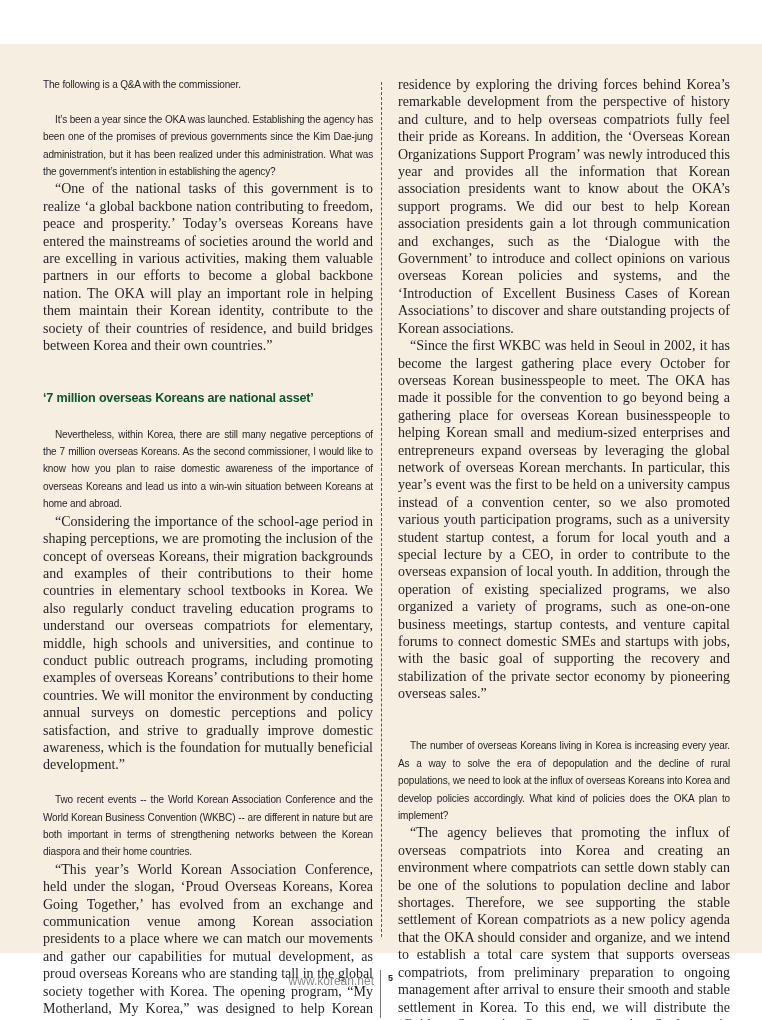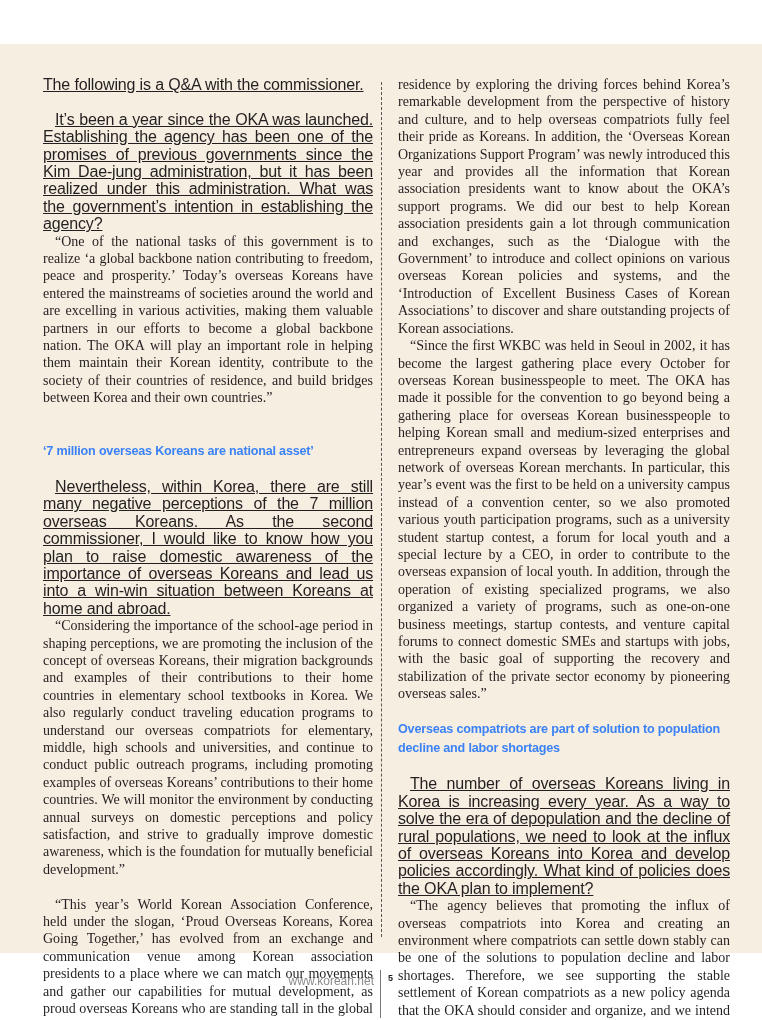--- a/index.html
+++ b/index.html
@@ -12,28 +12,28 @@
     position: absolute; top: 76px; width: 330px;
     font-size: 10.6px; line-height: 17.4px; color: #231f20;
     text-align: justify;
   }
   .col.left { left: 43px; }
   .col.right { left: 398px; width: 332px; }
   .divider {
     position: absolute; left: 381px; top: 82px; height: 855px; width: 0;
     border-left: 1.2px dashed #555;
   }
-  .sans { font-family: "Liberation Sans", sans-serif; font-size: 16px; letter-spacing: -0.15px; text-decoration: underline; }
+  .sans { font-family: "Liberation Sans", sans-serif; font-size: 10px; letter-spacing: -0.15px; }
   .serif { font-family: "Liberation Serif", serif; font-size: 14px; }
   p { margin: 0; }
   .indent { text-indent: 12px; }
   .gap { height: 17.4px; }
   .gap2 { height: 34.8px; }
   h3 {
-    margin: 0; color: #3b82f6;
+    margin: 0; color: #14532d;
     font-family: "Liberation Sans", sans-serif; font-weight: bold;
     font-size: 12.6px; line-height: 19px; text-align: left; letter-spacing: -0.2px;
   }
   .footer-url {
     position: absolute; right: 388px; top: 974px;
     font-family: "Liberation Sans", sans-serif; font-size: 12px; color: #8a8a8a;
   }
   .footer-rule {
     position: absolute; left: 380px; top: 970px; width: 1px; height: 48px; background: #777;
   }
@@ -51,30 +51,30 @@
   <p class="sans">The following is a Q&amp;A with the commissioner.</p>
   <div class="gap"></div>
   <p class="sans indent">It’s been a year since the OKA was launched. Establishing the agency has been one of the promises of previous governments since the Kim Dae-jung administration, but it has been realized under this administration. What was the government’s intention in establishing the agency?</p>
   <p class="serif indent">“One of the national tasks of this government is to realize ‘a global backbone nation contributing to freedom, peace and prosperity.’ Today’s overseas Koreans have entered the mainstreams of societies around the world and are excelling in various activities, making them valuable partners in our efforts to become a global backbone nation. The OKA will play an important role in helping them maintain their Korean identity, contribute to the society of their countries of residence, and build bridges between Korea and their own countries.”</p>
   <div class="gap2"></div>
   <h3>‘7 million overseas Koreans are national asset’</h3>
   <div class="gap"></div>
   <p class="sans indent">Nevertheless, within Korea, there are still many negative perceptions of the 7 million overseas Koreans. As the second commissioner, I would like to know how you plan to raise domestic awareness of the importance of overseas Koreans and lead us into a win-win situation between Koreans at home and abroad.</p>
   <p class="serif indent">“Considering the importance of the school-age period in shaping perceptions, we are promoting the inclusion of the concept of overseas Koreans, their migration backgrounds and examples of their contributions to their home countries in elementary school textbooks in Korea. We also regularly conduct traveling education programs to understand our overseas compatriots for elementary, middle, high schools and universities, and continue to conduct public outreach programs, including promoting examples of overseas Koreans’ contributions to their home countries. We will monitor the environment by conducting annual surveys on domestic perceptions and policy satisfaction, and strive to gradually improve domestic awareness, which is the foundation for mutually beneficial development.”</p>
   <div class="gap"></div>
+  <p class="sans indent">Two recent events -- the World Korean Association Conference and the World Korean Business Convention (WKBC) -- are different in nature but are both important in terms of strengthening networks between the Korean diaspora and their home countries.</p>
   <p class="serif indent">“This year’s World Korean Association Conference, held under the slogan, ‘Proud Overseas Koreans, Korea Going Together,’ has evolved from an exchange and communication venue among Korean association presidents to a place where we can match our movements and gather our capabilities for mutual development, as proud overseas Koreans who are standing tall in the global society together with Korea. The opening program, “My Motherland, My Korea,” was designed to help Korean association presidents better promote Korea in their countries of</p>
 </div>
 
 <div class="divider"></div>
 
 <div class="col right">
   <p class="serif">residence by exploring the driving forces behind Korea’s remarkable development from the perspective of history and culture, and to help overseas compatriots fully feel their pride as Koreans. In addition, the ‘Overseas Korean Organizations Support Program’ was newly introduced this year and provides all the information that Korean association presidents want to know about the OKA’s support programs. We did our best to help Korean association presidents gain a lot through communication and exchanges, such as the ‘Dialogue with the Government’ to introduce and collect opinions on various overseas Korean policies and systems, and the ‘Introduction of Excellent Business Cases of Korean Associations’ to discover and share outstanding projects of Korean associations.</p>
   <p class="serif indent">“Since the first WKBC was held in Seoul in 2002, it has become the largest gathering place every October for overseas Korean businesspeople to meet. The OKA has made it possible for the convention to go beyond being a gathering place for overseas Korean businesspeople to helping Korean small and medium-sized enterprises and entrepreneurs expand overseas by leveraging the global network of overseas Korean merchants. In particular, this year’s event was the first to be held on a university campus instead of a convention center, so we also promoted various youth participation programs, such as a university student startup contest, a forum for local youth and a special lecture by a CEO, in order to contribute to the overseas expansion of local youth. In addition, through the operation of existing specialized programs, we also organized a variety of programs, such as one-on-one business meetings, startup contests, and venture capital forums to connect domestic SMEs and startups with jobs, with the basic goal of supporting the recovery and stabilization of the private sector economy by pioneering overseas sales.”</p>
   <div class="gap"></div>
-  <h3>Overseas compatriots are part of solution to population decline and labor shortages</h3>
   <div class="gap"></div>
   <p class="sans indent">The number of overseas Koreans living in Korea is increasing every year. As a way to solve the era of depopulation and the decline of rural populations, we need to look at the influx of overseas Koreans into Korea and develop policies accordingly. What kind of policies does the OKA plan to implement?</p>
   <p class="serif indent">“The agency believes that promoting the influx of overseas compatriots into Korea and creating an environment where compatriots can settle down stably can be one of the solutions to population decline and labor shortages. Therefore, we see supporting the stable settlement of Korean compatriots as a new policy agenda that the OKA should consider and organize, and we intend to establish a total care system that supports overseas compatriots, from preliminary preparation to ongoing management after arrival to ensure their smooth and stable settlement in Korea. To this end, we will distribute the ‘Guide to Supporting Overseas Compatriots Settlement in Korea’ to help them prepare for their initial settlement later this year, and next year we will develop a customized</p>
 </div>
 
 <div class="footer-url">www.korean.net</div>
 <div class="footer-rule"></div>
 <div class="footer-page">5</div>
 
 </body></html>

